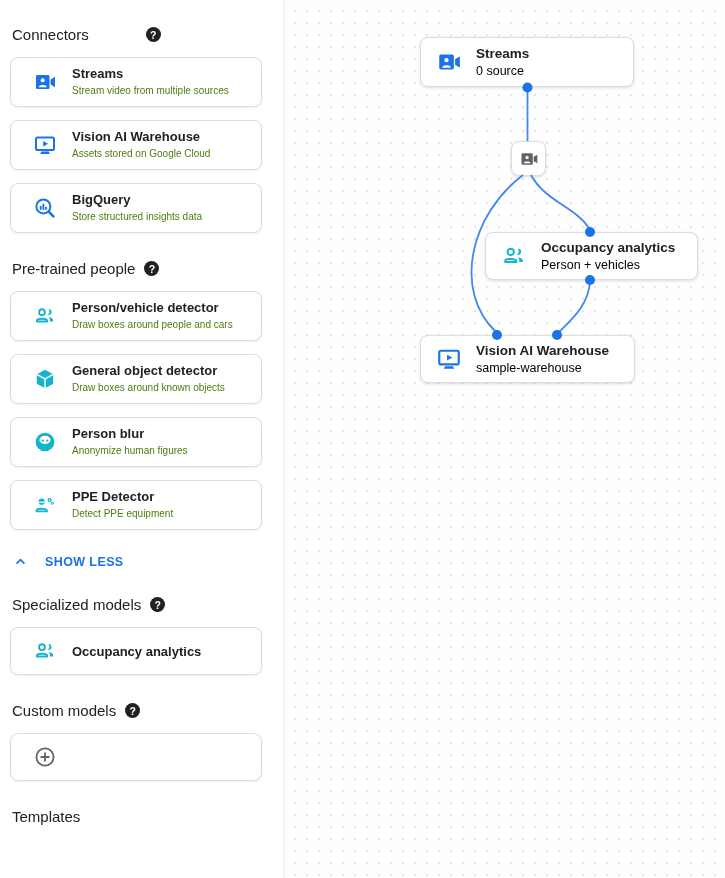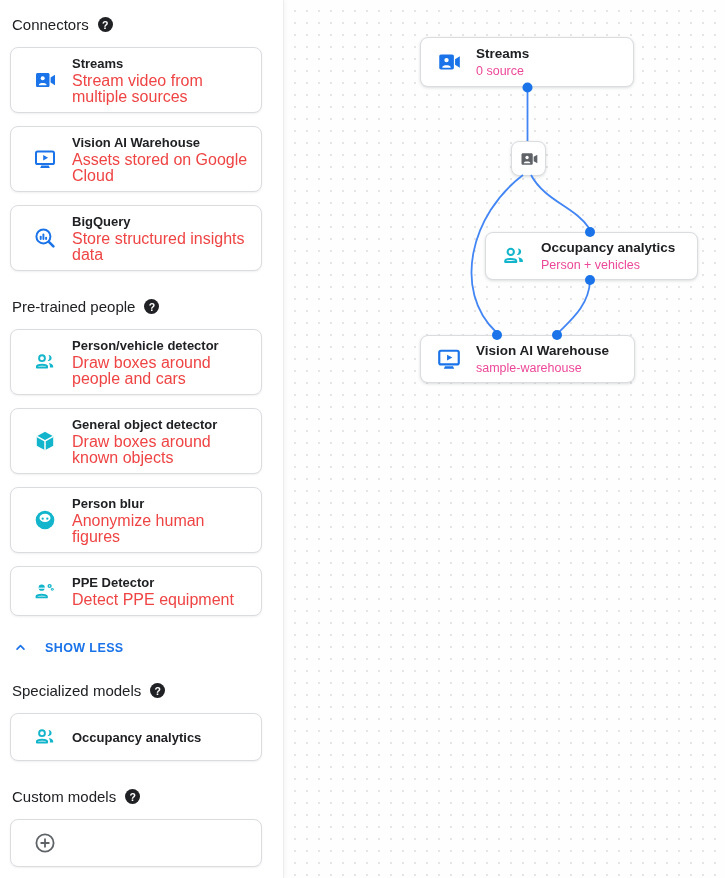--- a/index.html
+++ b/index.html
@@ -4,48 +4,48 @@
 <style>
   * { box-sizing: border-box; }
   body { margin:0; font-family:"Liberation Sans","DejaVu Sans",sans-serif; background:#fff; }
   .app { position:relative; width:725px; height:878px; overflow:hidden; background:#fff; }
 
   
   .sidebar { position:absolute; left:0; top:0; width:284px; height:878px; background:#fff;
              border-right:1px solid #ebedef; box-shadow:2px 0 4px rgba(0,0,0,.03);
              padding:12px 0 0 10px; z-index:2; }
   .sheader { display:flex; align-items:center; font-size:15px; color:#202124; margin:27px 0 14px 2px; }
-  .sheader.first { margin-top:4px; }
+  .sheader.first { margin-top:14px;gap:48px; }
   .help { display:inline-flex; align-items:center; justify-content:center; width:15px; height:15px;
           border-radius:50%; background:#202124; color:#fff; font-size:10.5px; font-weight:bold;
           margin-left:9px; cursor:pointer; }
   .card { width:252px; min-height:48px; background:#fff; border:1px solid #dadce0; border-radius:8px;
           display:flex; align-items:center; margin-bottom:13px; cursor:grab;
           box-shadow:0 1px 2px rgba(60,64,67,.08); }
   .cicon { width:24px; height:24px; flex:none; margin:0 15px 0 22px; display:flex; align-items:center; justify-content:center; }
   .ctext { padding:7px 8px 7px 0; }
   .ctitle { font-size:13px; font-weight:bold; color:#202124; line-height:17px; }
-  .csub { font-size:16px; color:#ef4444; line-height:16px; margin-top:1px; }
+  .csub { font-size:10px; color:#4d7c0f; line-height:16px; margin-top:1px; }
   .showless { display:flex; align-items:center; gap:17px; color:#1a73e8; font-size:12.5px; font-weight:bold;
               letter-spacing:.4px; margin:24px 0 0 3px; cursor:pointer; width:fit-content; }
 
   .blue  { color:#1a73e8; }
   .teal  { color:#12b5cb; }
   .gray  { color:#5f6368; }
 
   
   .canvas { position:absolute; left:284px; top:0; width:441px; height:878px; background:#fefefe;
             background-image:radial-gradient(#e5e5e5 1.3px, rgba(0,0,0,0) 1.5px);
             background-size:12px 12px; background-position:5px 5px; }
   .edges { position:absolute; left:0; top:0; width:441px; height:878px; pointer-events:none; z-index:3; }
   .node { position:absolute; background:#fff; border:1px solid #dadce0; border-radius:8px;
           box-shadow:0 1px 3px rgba(60,64,67,.18); display:flex; align-items:center; z-index:2; cursor:grab; }
   .nicon { flex:none; margin:0 14px 0 15px; display:flex; align-items:center; justify-content:center; }
   .ntitle { font-size:13.5px; font-weight:bold; color:#202124; line-height:18px; }
-  .nsub { font-size:12.5px; color:#ec4899; line-height:16px; }
+  .nsub { font-size:12.5px; color:#000000; line-height:16px; }
   .node-streams   { left:136px; top:37px;  width:214px; height:50px; }
   .node-mini      { left:227px; top:141px; width:35px;  height:35px; justify-content:center; }
   .node-mini .nicon { margin:0; }
   .node-occupancy { left:201px; top:232px; width:213px; height:48px; }
   .node-warehouse { left:136px; top:335px; width:215px; height:48px; }
 </style>
 </head>
 <body>
 
 <div class="app">

